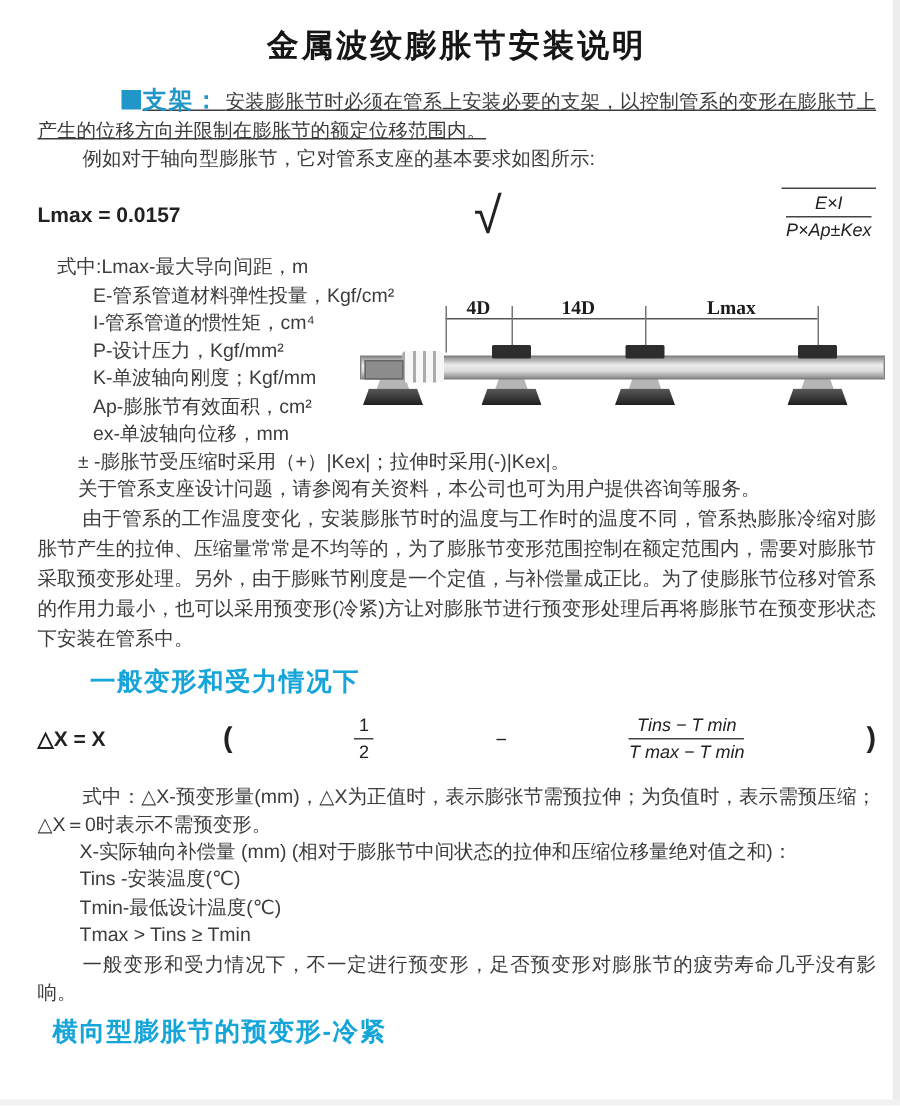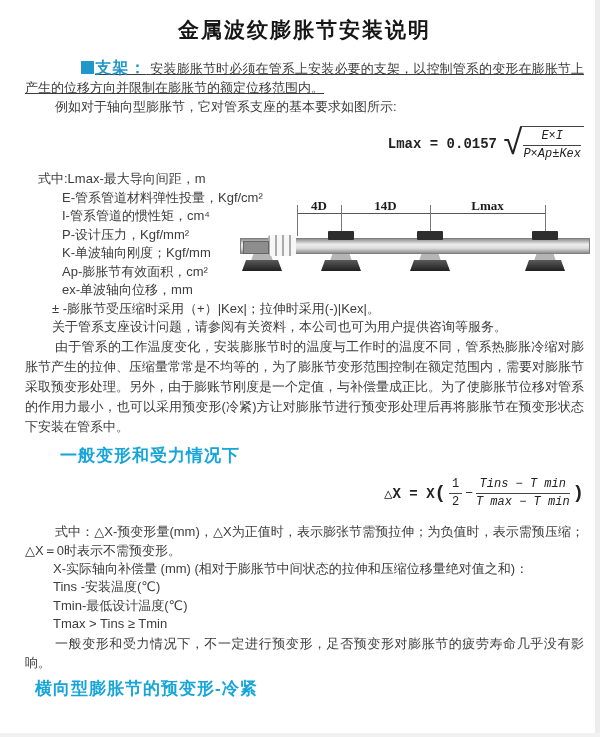--- a/index.html
+++ b/index.html
@@ -17,22 +17,22 @@
   p{margin:0;}
   .para{text-align:justify;line-height:19px;}
   .lh20{line-height:20px;}
   .ind{text-indent:30px;}
   .ind-big{text-indent:56px;text-decoration:underline;}
 
   .sq{display:inline-block;width:13px;height:13px;background:#2196c8;vertical-align:-1px;margin-right:1px;}
   .h1-blue{color:#2196c8;font-size:16px;font-weight:bold;letter-spacing:1px;}
   .h2-blue{color:#16a5d9;font-size:17px;font-weight:bold;letter-spacing:1px;line-height:22px;}
 
-  .formula{display:flex;justify-content:flex-end;align-items:center;
-    font-family:Liberation Mono, monospace;color:#222;}
+  .formula{display:flex;justify-content:space-between;align-items:center;
+    font-family:Liberation Sans, sans-serif;color:#222;}
   .f-bold{font-weight:bold;font-size:14px;}
   .f-it{font-style:italic;}
   .frac{display:inline-block;text-align:center;font-size:12px;line-height:1.25;vertical-align:middle;margin:0 3px;}
   .frac .fn{display:block;border-bottom:1px solid #444;padding:0 3px 1px;}
   .frac .fd{display:block;padding-top:1px;}
   .rad-sign{font-size:34px;font-weight:400;line-height:1;margin:0 -3px 0 6px;transform:translateY(1px);}
   .radicand{border-top:1.5px solid #444;padding-top:2px;}
   .paren{font-size:19px;font-weight:bold;line-height:1;}
   .f1{margin:10px 0 6px;}
   .f2{margin:10px 0 12px;}

